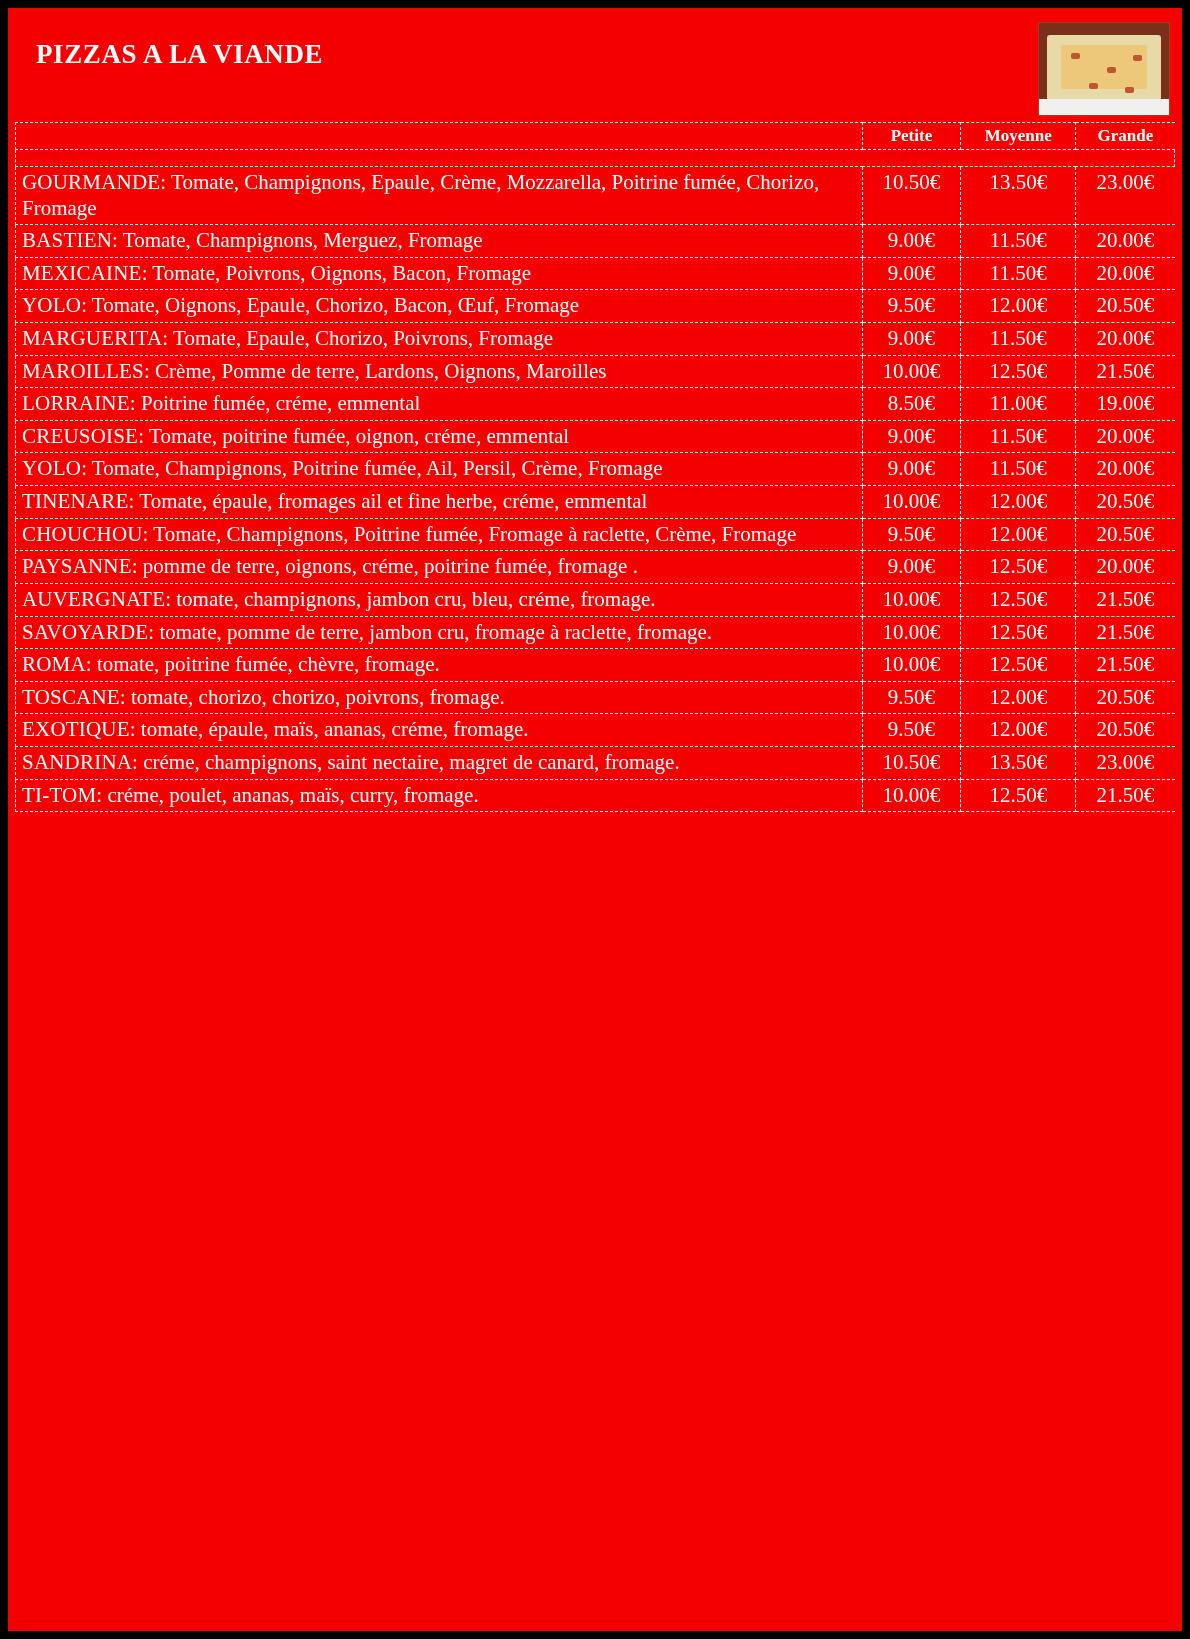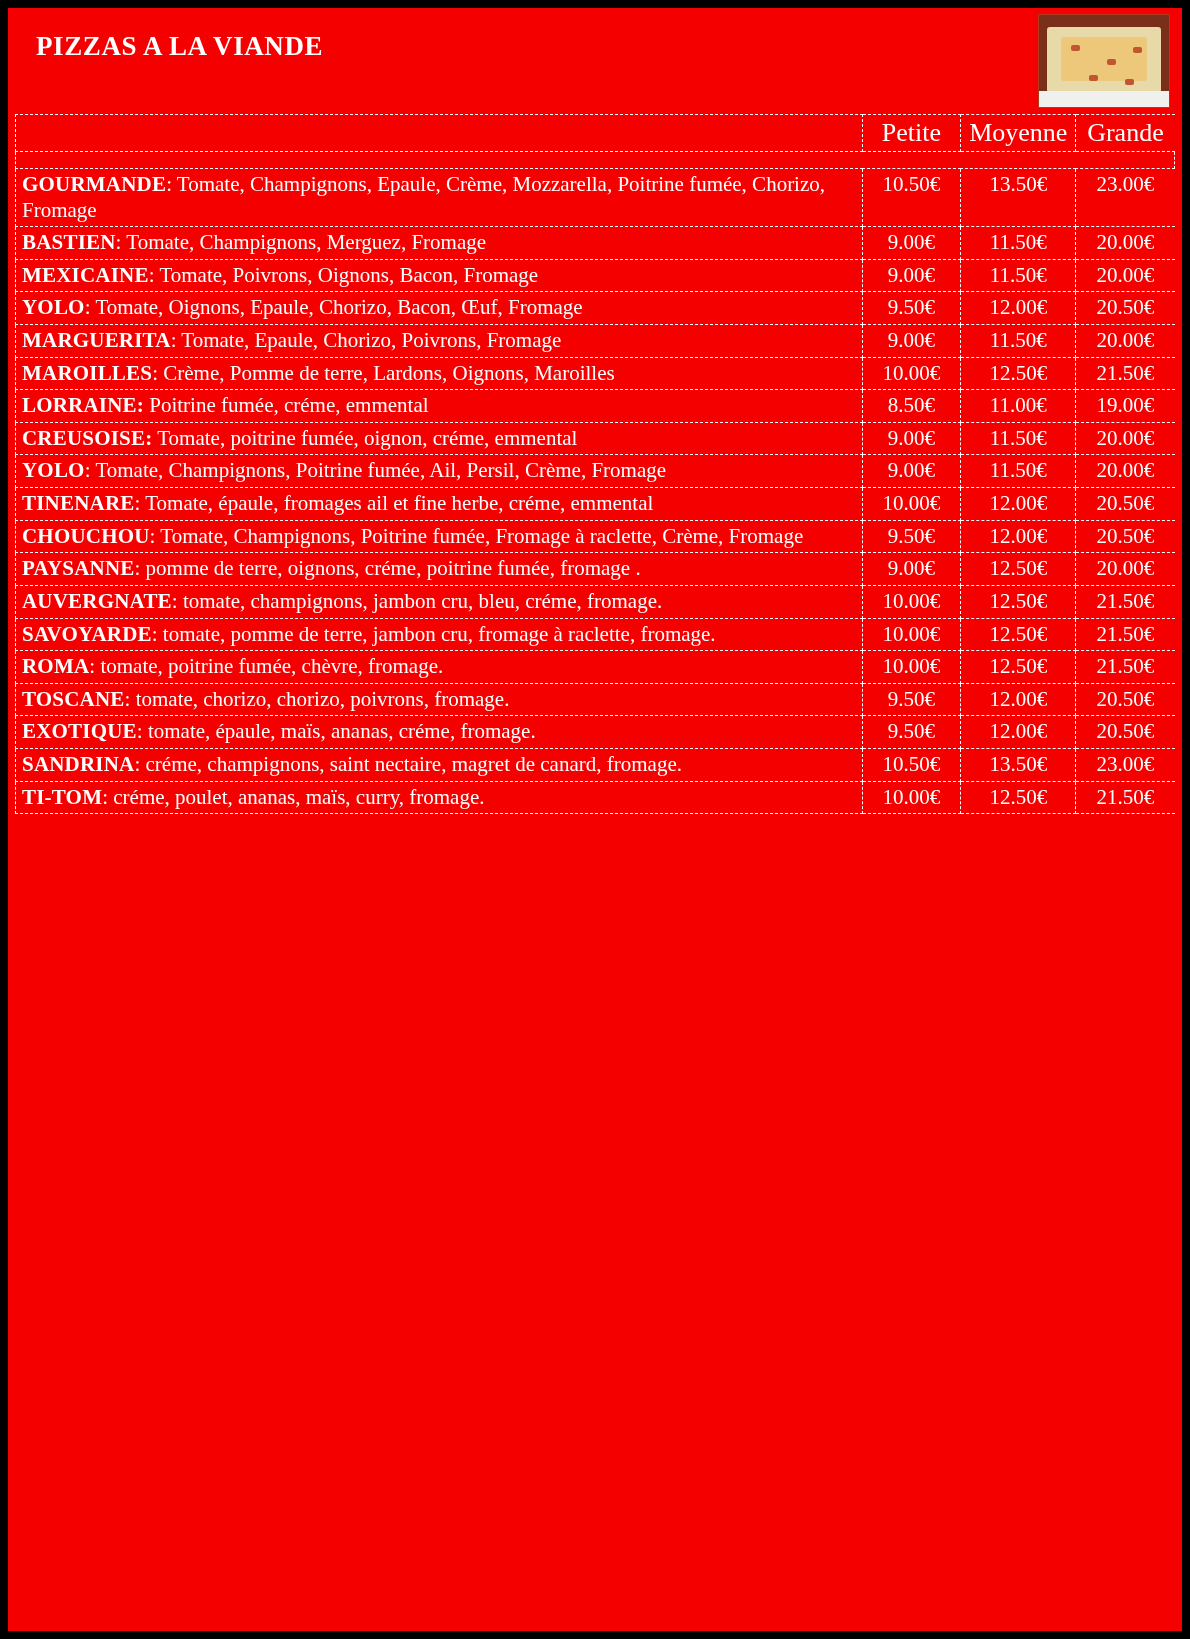--- a/index.html
+++ b/index.html
@@ -18,20 +18,21 @@
     border: 8px solid #000;
     position: relative;
     overflow: hidden;
     color: #ffffff;
   }
   .header {
     position: relative;
     height: 106px;
     box-sizing: border-box;
     padding: 24px 28px 0 28px;
+    margin-top: 8px;
   }
   .title {
     font-size: 27px;
     font-weight: bold;
     letter-spacing: 0.6px;
     margin: 0;
     line-height: 1.1;
   }
   .header-photo {
     position: absolute;
@@ -91,38 +92,38 @@
     vertical-align: top;
   }
   table.menu tr.head th {
     border-top: 1px dashed #ffffff;
   }
   col.c-desc { width: 824px; }
   col.c-p { width: 96px; }
   col.c-m { width: 112px; }
   col.c-g { width: 96px; }
   th.size {
-    font-size: 26px;
-    font-weight: normal;
+    font-size: 17px;
+    font-weight: bold;
     text-align: center;
     padding-top: 6px;
     padding-bottom: 6px;
   }
   th.blank {
     border-left: none;
     border-top: 1px dashed #ffffff;
   }
   td.desc {
     font-size: 21px;
     line-height: 1.22;
     border-left: none;
     padding-right: 10px;
   }
   td.desc .nm {
-    font-weight: bold;
+    font-weight: normal;
     letter-spacing: 0.2px;
   }
   td.price {
     font-size: 21px;
     text-align: center;
     white-space: nowrap;
     padding-top: 4px;
   }
   td.spacer {
     border: none;

